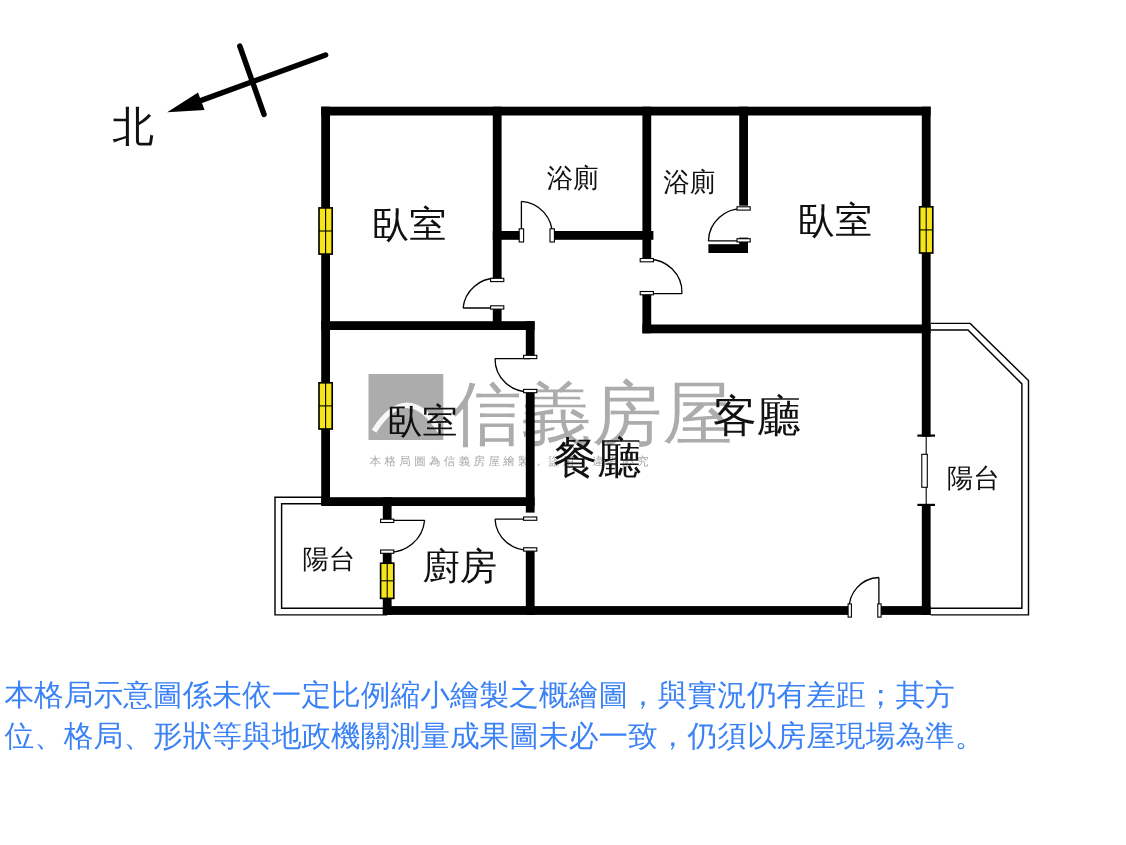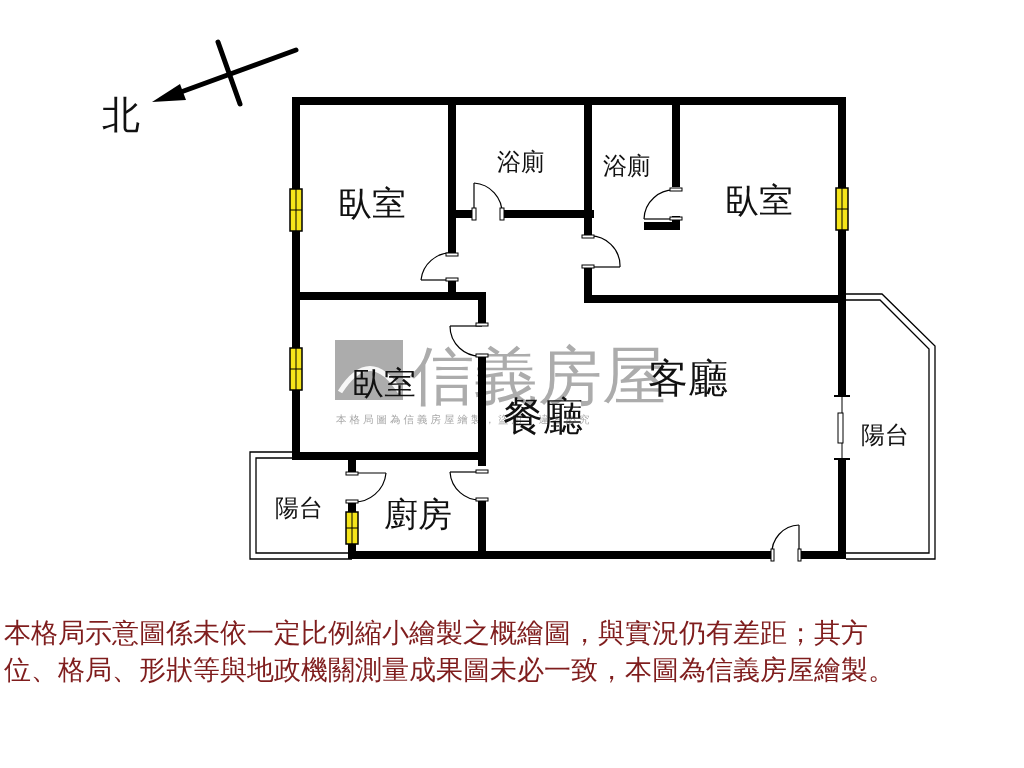--- a/index.html
+++ b/index.html
@@ -7,21 +7,21 @@
   #plan { position: absolute; left: 0; top: 0; width: 1024px; height: 600px; }
   .wall { fill: #000; }
   .door-arc { fill: none; stroke: #000; stroke-width: 1.2; }
   .door-leaf { stroke: #000; stroke-width: 1.2; }
   .jamb { fill: #fff; stroke: #000; stroke-width: 1; }
   .win { fill: #f5e51a; stroke: #000; stroke-width: 1.5; }
   .balc { fill: none; stroke: #000; stroke-width: 1.3; }
   .label { font-family: "DejaVu Sans", sans-serif; fill: #111; }
   .wm-big { font-family: "DejaVu Sans", sans-serif; fill: #9e9e9e; opacity: 0.85; }
   .wm-small { font-family: "DejaVu Sans", sans-serif; fill: #a8a8a8; letter-spacing: 3px; }
-  #disclaimer { position: absolute; left: 4px; top: 614px; width: 1020px; font-family: "DejaVu Sans", sans-serif; font-size: 27px; line-height: 37px; color: #7f1d1d; }
+  #disclaimer { position: absolute; left: 4px; top: 614px; width: 1020px; font-family: "DejaVu Sans", sans-serif; font-size: 27px; line-height: 37px; color: #3b82f6; }
   #disclaimer div { white-space: nowrap; }
 </style>
 </head>
 <body>
 
 <svg id="plan" viewBox="0 0 1024 600" xmlns="http://www.w3.org/2000/svg">
 
   <g>
     <line x1="296" y1="50" x2="170" y2="96" stroke="#000" stroke-width="5" stroke-linecap="round"></line>
     <polygon points="152,102 180,84 186,100" fill="#000"></polygon>
@@ -180,14 +180,14 @@
     <text class="label" x="648" y="392" font-size="40">客廳</text>
     <text class="label" x="503" y="430" font-size="40">餐廳</text>
     <text class="label" x="384" y="526" font-size="34">廚房</text>
     <text class="label" x="275" y="516" font-size="24">陽台</text>
     <text class="label" x="861" y="443" font-size="24">陽台</text>
   </g>
 </svg>
 
 <div id="disclaimer">
   <div>本格局示意圖係未依一定比例縮小繪製之概繪圖，與實況仍有差距；其方</div>
-  <div>位、格局、形狀等與地政機關測量成果圖未必一致，本圖為信義房屋繪製。</div>
+  <div>位、格局、形狀等與地政機關測量成果圖未必一致，仍須以房屋現場為準。</div>
 </div>
 
 </body></html>

